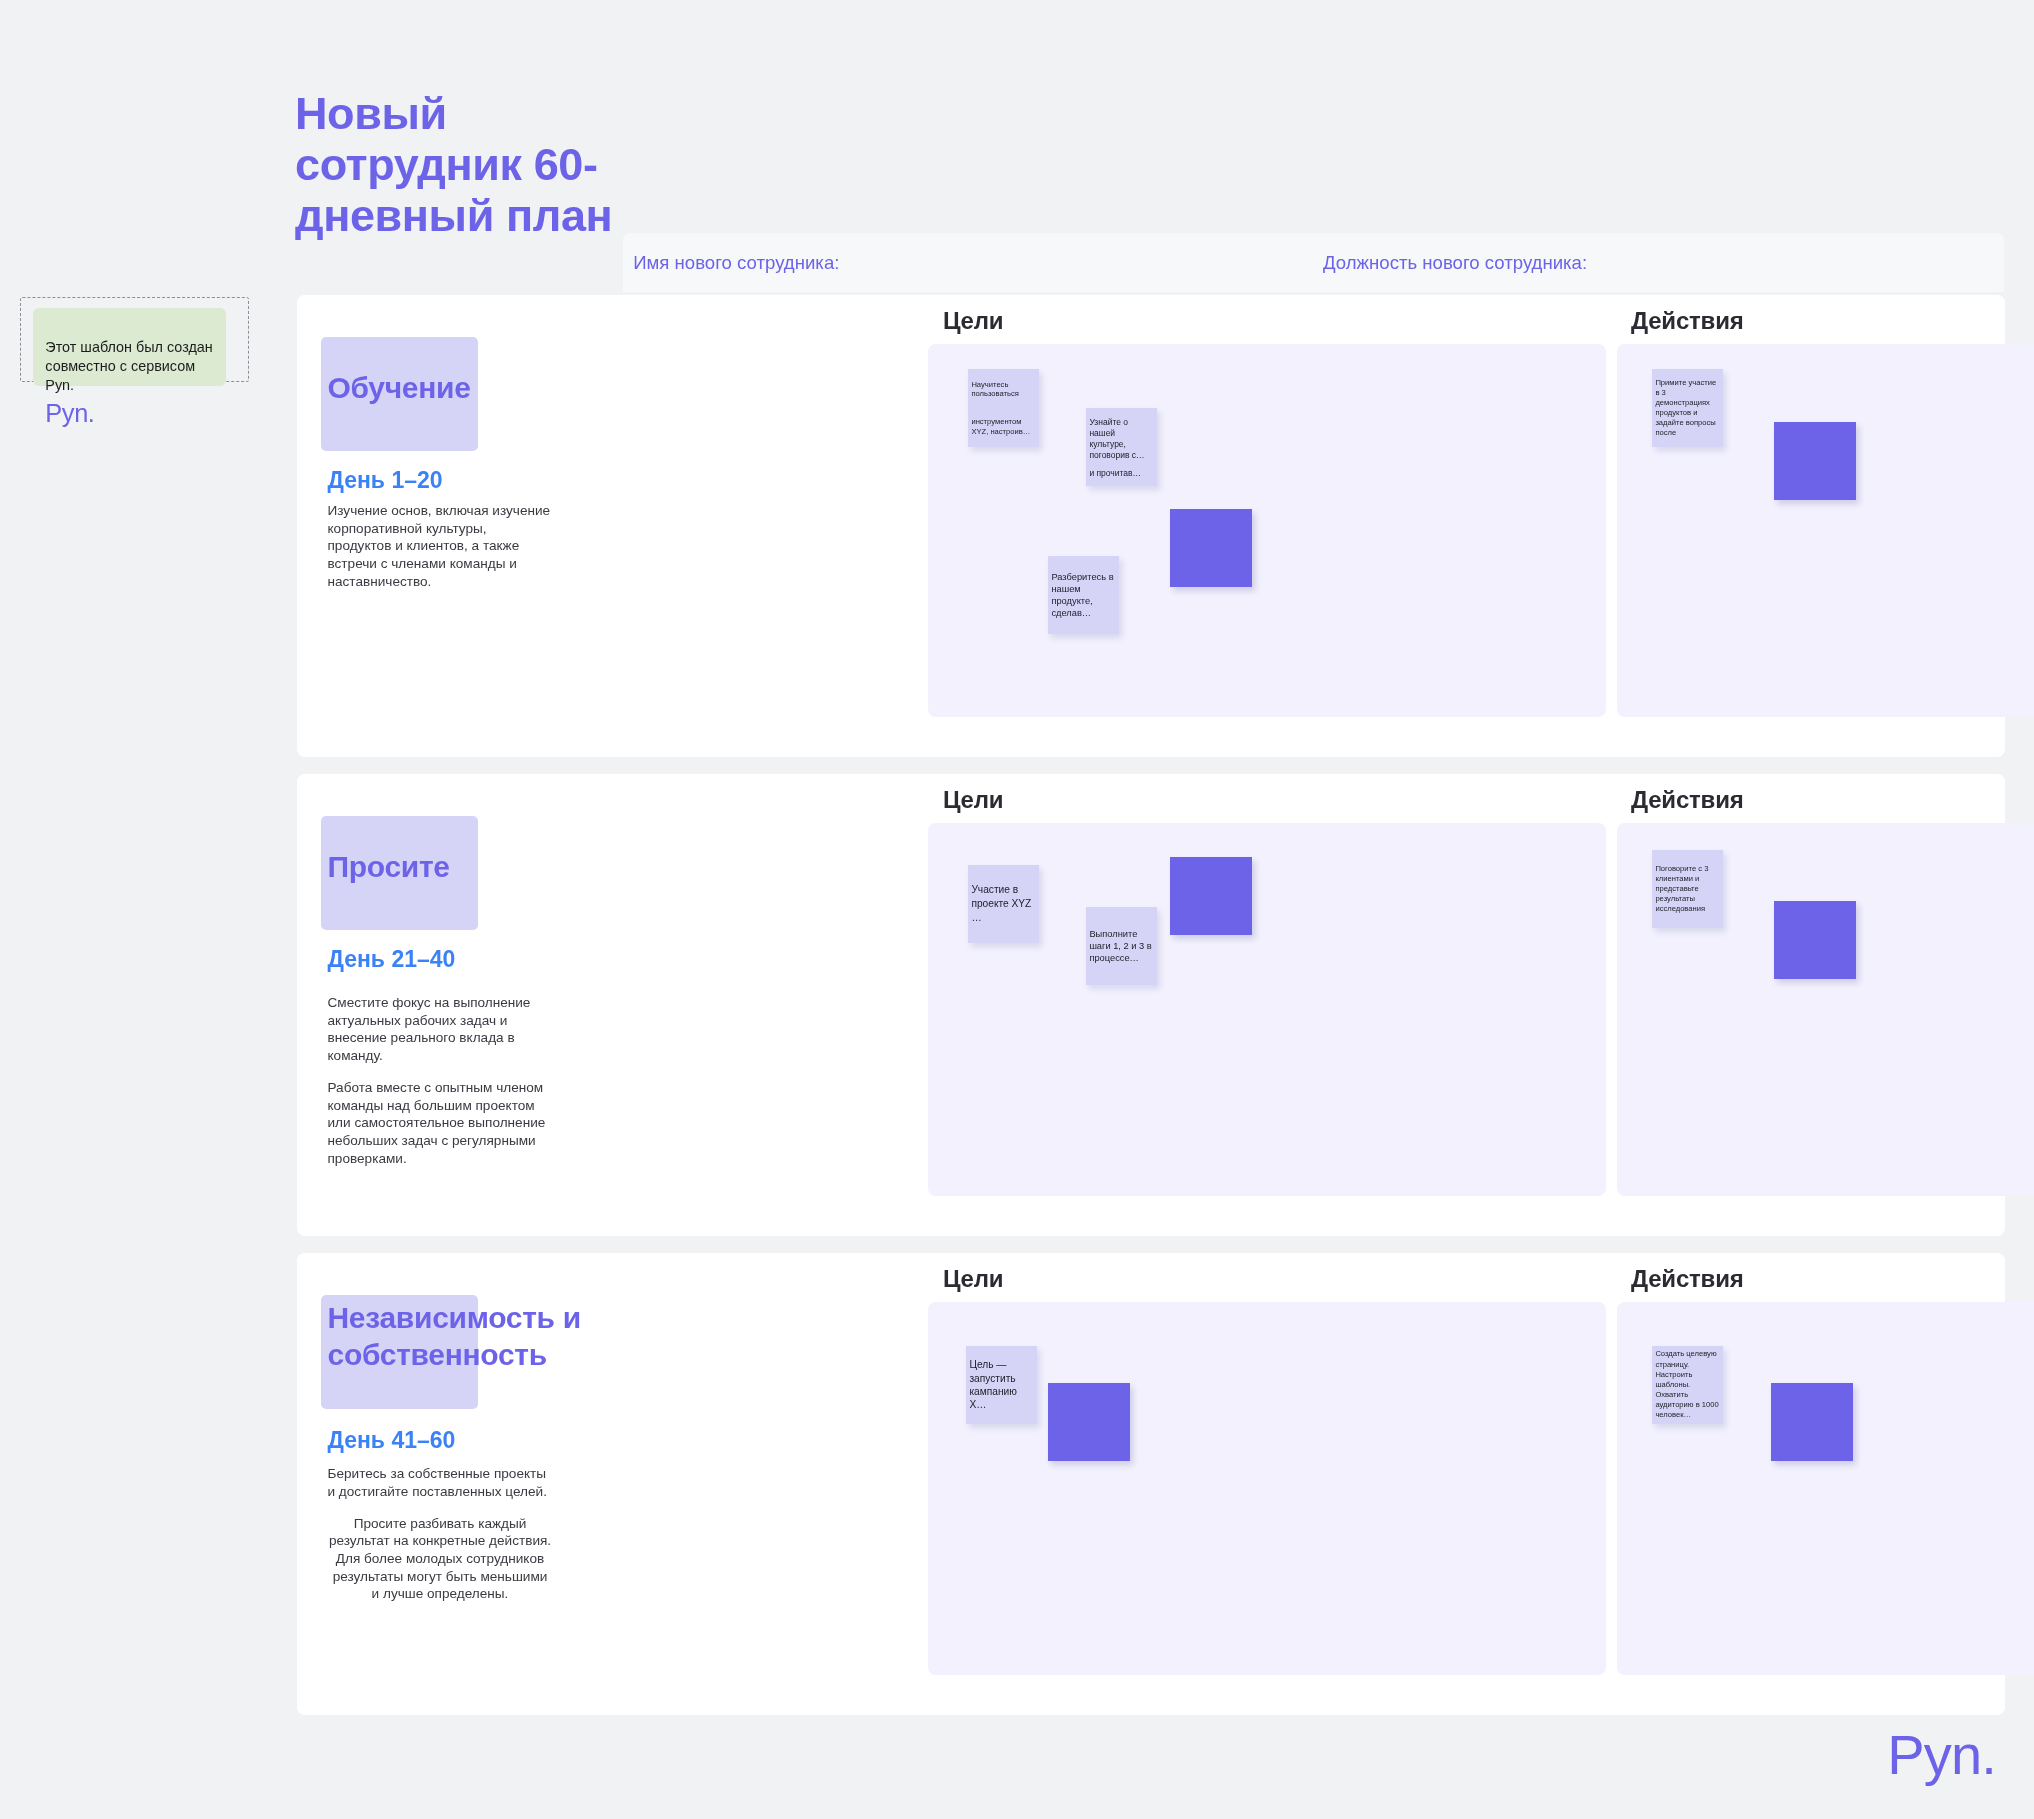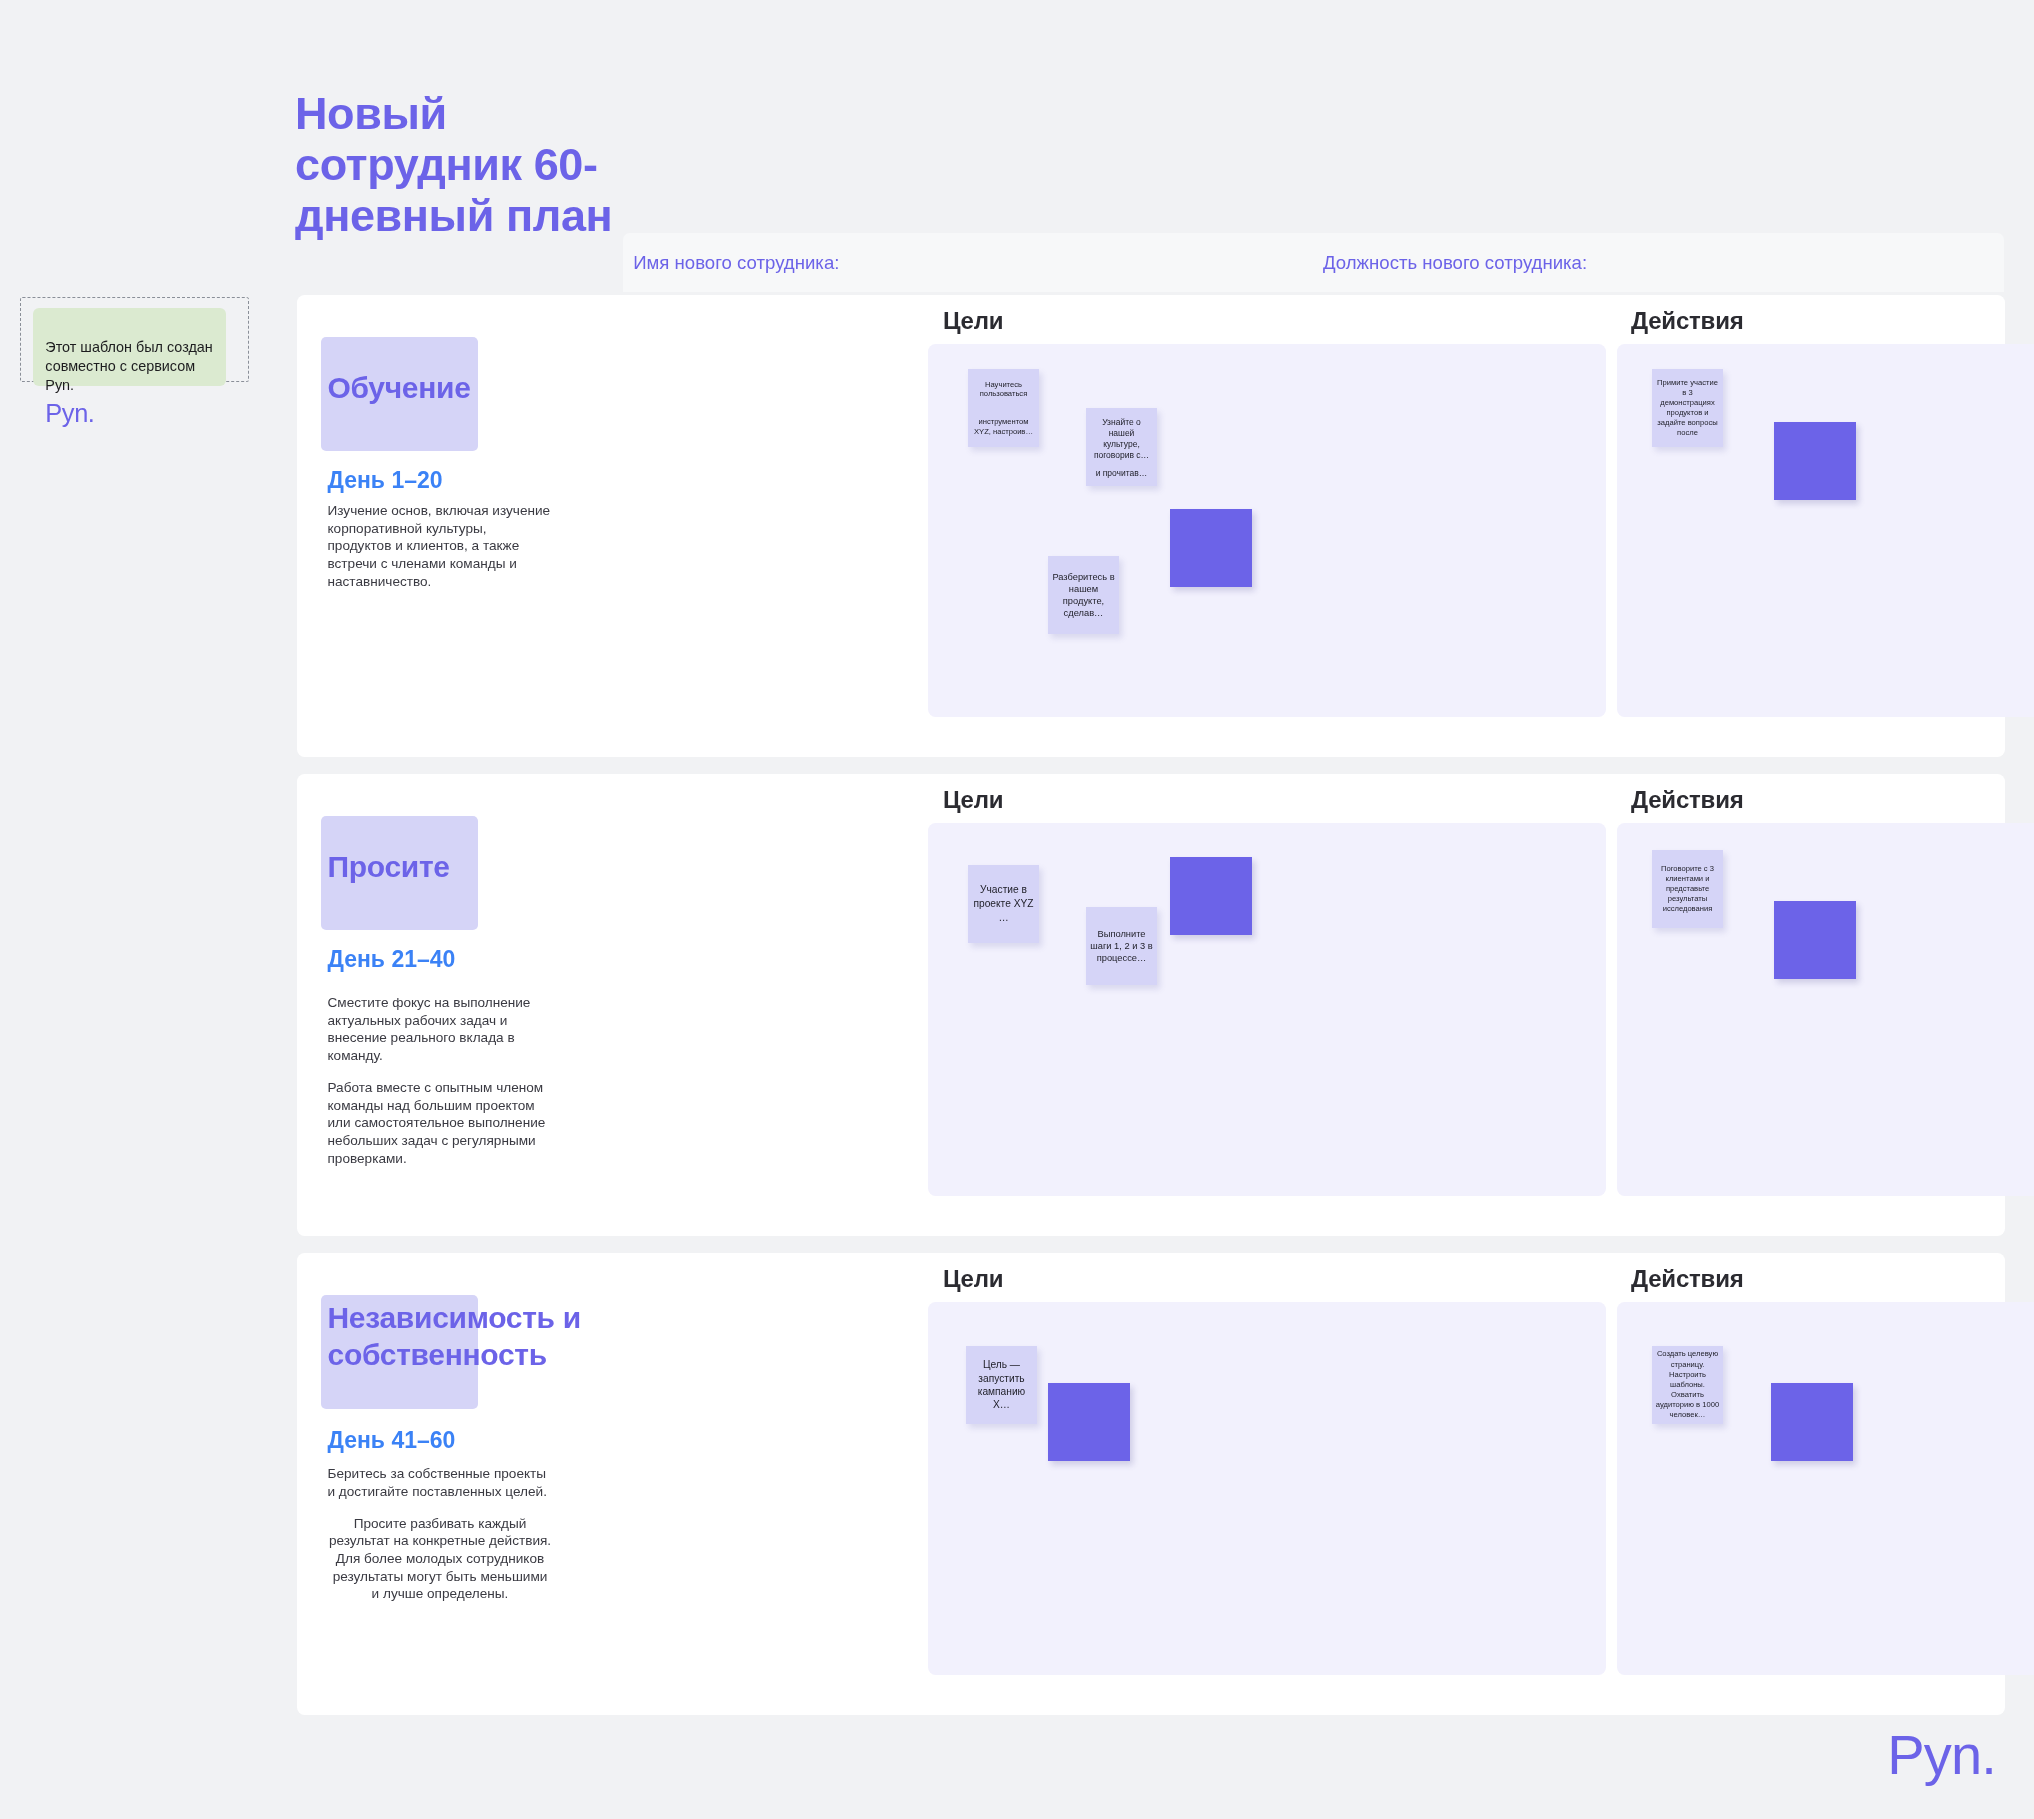--- a/index.html
+++ b/index.html
@@ -157,21 +157,20 @@
   }
   .board.goals   { left: 631px;  width: 678px; }
   .board.actions { left: 1320px; width: 678px; }
 
   
   .note {
     position: absolute;
     background: #d5d4f7;
     box-shadow: 3.4px 4.2px 6px rgba(90, 85, 160, 0.16);
     color: #1d1d26;
-    text-align: center;
     display: flex;
     flex-direction: column;
     justify-content: center;
     padding: 5.1px 3.4px;
     overflow: hidden;
   }
   .note span { display: block; }
   .blank-note {
     position: absolute;
     background: #6c63e8;

